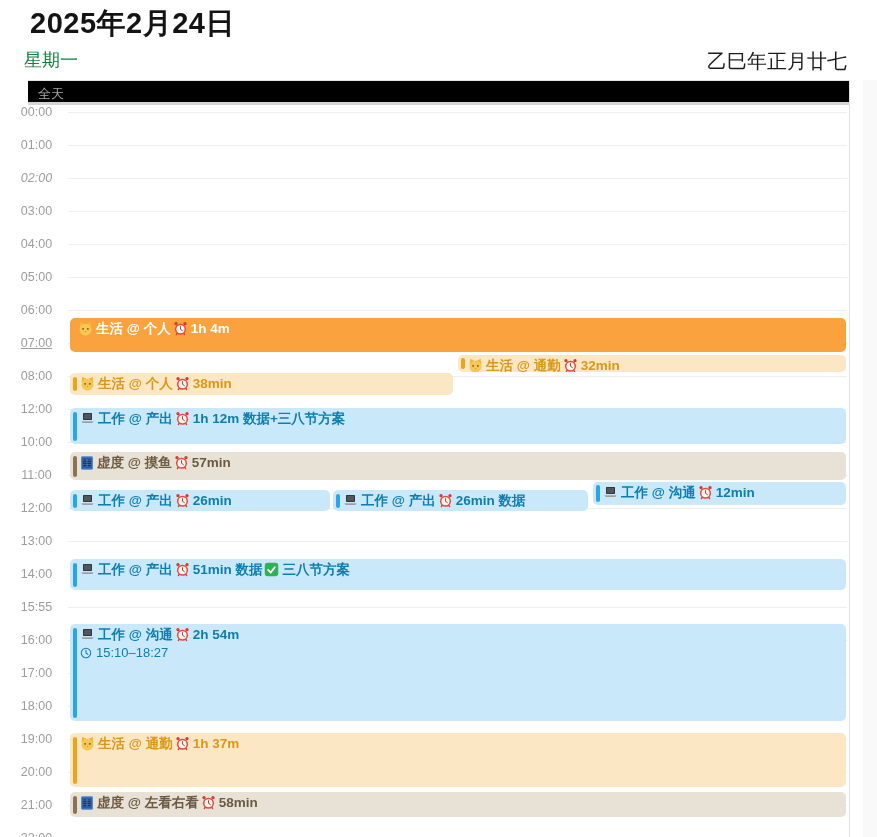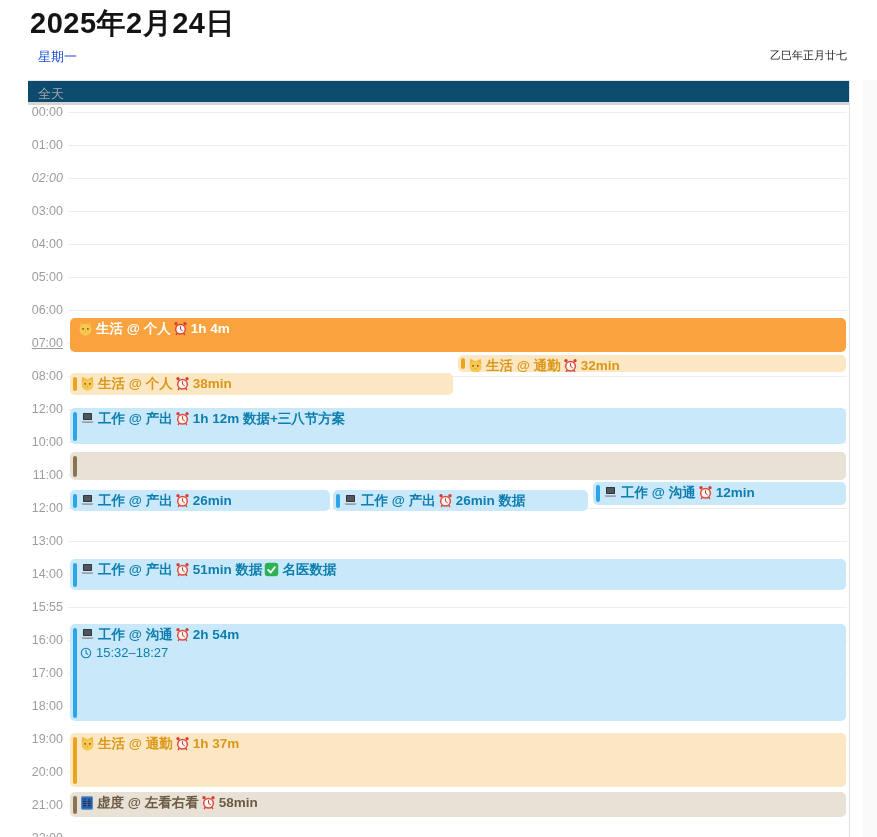--- a/index.html
+++ b/index.html
@@ -4,33 +4,33 @@
 <style>
   html,body{margin:0;padding:0;}
   body{
     width:877px;height:837px;position:relative;overflow:hidden;
     background:#ffffff;
     font-family:"Liberation Sans","DejaVu Sans",sans-serif;
     -webkit-font-smoothing:antialiased;
   }
   
   .hdr-title{position:absolute;left:30px;top:4px;font-size:29px;font-weight:700;color:#141414;letter-spacing:.5px;}
-  .hdr-weekday{position:absolute;left:38px;top:48px;font-size:13px;color:#1d4ed8;}
-  .hdr-lunar{position:absolute;right:30px;top:48px;font-size:11px;color:#1c1c1e;}
-  
-  .allday-row{position:absolute;left:28px;right:12px;top:80px;height:22px;border-top:1px solid #e4e4e4;background:#0c4a6e;}
+  .hdr-weekday{position:absolute;left:24px;top:48px;font-size:18px;color:#15803d;}
+  .hdr-lunar{position:absolute;right:30px;top:48px;font-size:20px;color:#1c1c1e;}
+  
+  .allday-row{position:absolute;left:28px;right:12px;top:80px;height:22px;border-top:1px solid #e4e4e4;background:#000000;}
   .allday-label{position:absolute;left:10px;top:4px;font-size:13px;color:#a6a6a6;}
   .thick-divider{position:absolute;left:28px;width:834px;top:102px;height:3px;background:#d5d5d5;}
   
   .gutter{position:absolute;left:849px;top:80px;bottom:0;width:13px;background:#fff;border-left:1px solid #e0e0e0;border-right:1px solid #ececec;}
   .gutter-outer{position:absolute;left:863px;top:80px;bottom:0;right:0;background:#f9f9f9;}
   
   .grid{position:absolute;left:0;top:0;width:877px;height:837px;}
   .hour-line{position:absolute;left:68px;width:779px;height:1px;background:#eeeeee;}
-  .hour-label{position:absolute;left:10px;width:53px;text-align:right;font-size:12.5px;color:#9d9d9d;transform:translateY(-50%);}
+  .hour-label{position:absolute;left:10px;width:53px;text-align:center;font-size:12.5px;color:#9d9d9d;transform:translateY(-50%);}
   
   .events-layer{position:absolute;left:70px;top:0;width:776px;height:837px;}
   .event{position:absolute;border-radius:5px;box-sizing:border-box;padding:2px 6px 0 10px;overflow:hidden;}
   .event .bar{position:absolute;left:2.5px;top:3.5px;bottom:3.5px;width:4px;border-radius:2px;}
   .l1{display:flex;align-items:center;height:17px;line-height:17px;font-size:13.5px;font-weight:700;white-space:nowrap;}
   .l1 .seg{margin-right:2px;}
   .l1 svg{flex:0 0 auto;margin-right:3px;display:block;}
   .l2{display:flex;align-items:center;height:17px;line-height:17px;font-size:13px;font-weight:400;margin-top:1px;white-space:nowrap;}
   .l2 svg{margin-right:4px;display:block;}
 </style>
@@ -178,20 +178,39 @@
           <path d="M4.5 18 L6.2 15.8 M15.5 18 L13.8 15.8" stroke="#D93B30" stroke-width="1.8" stroke-linecap="round"></path>
           <circle cx="10" cy="11" r="7.4" fill="#E04A3C"></circle>
           <circle cx="10" cy="11" r="5.4" fill="#FCF5EF"></circle>
           <path d="M10 7.6 V11 L12.5 12.8" stroke="#A8362B" stroke-width="1.3" fill="none" stroke-linecap="round"></path>
         </svg>
         <span class="seg">1h 12m 数据+三八节方案</span>
       </div>
     </div>
     <div class="event" style="top: 452.23px; height: 28.05px; left: 0px; width: 776px; background: rgb(231, 226, 213); color: rgb(108, 90, 67);">
       <span class="bar" style="background: rgb(139, 115, 84);"></span>
+      <div class="l1">
+        <svg viewBox="0 0 20 20" width="14" height="14">
+          <rect x="1.5" y="0.5" width="17" height="19" rx="2" fill="#4A86C8"></rect>
+          <rect x="3" y="2" width="14" height="16" rx="1" fill="#2C5FA8"></rect>
+          <ellipse cx="6.8" cy="9.5" rx="2.5" ry="5.2" fill="#152F5C"></ellipse>
+          <ellipse cx="13.2" cy="9.5" rx="2.5" ry="5.2" fill="#152F5C"></ellipse>
+          <path d="M4 6 h12 M4 9 h12 M4 12 h12" stroke="#6E9ED4" stroke-width=".7"></path>
+        </svg>
+        <span class="seg">虚度 @ 摸鱼</span>
+        <svg viewBox="0 0 20 20" width="15" height="15">
+          <circle cx="4" cy="3.6" r="2.2" fill="#D93B30"></circle>
+          <circle cx="16" cy="3.6" r="2.2" fill="#D93B30"></circle>
+          <path d="M4.5 18 L6.2 15.8 M15.5 18 L13.8 15.8" stroke="#D93B30" stroke-width="1.8" stroke-linecap="round"></path>
+          <circle cx="10" cy="11" r="7.4" fill="#E04A3C"></circle>
+          <circle cx="10" cy="11" r="5.4" fill="#FCF5EF"></circle>
+          <path d="M10 7.6 V11 L12.5 12.8" stroke="#A8362B" stroke-width="1.3" fill="none" stroke-linecap="round"></path>
+        </svg>
+        <span class="seg">57min</span>
+      </div>
     </div>
     <div class="event" style="top: 490.18px; height: 21.12px; left: 0px; width: 259.96px; background: rgb(201, 233, 251); color: rgb(14, 126, 174);">
       <span class="bar" style="background: rgb(43, 164, 232);"></span>
       <div class="l1">
         <svg viewBox="0 0 20 20" width="15" height="15">
           <rect x="4" y="2.5" width="12" height="9.5" rx="1" fill="#2E3136"></rect>
           <rect x="5.2" y="3.8" width="9.6" height="7" fill="#50565E"></rect>
           <path d="M2 13.8 h16 l-1.4 2.2 h-13.2 z" fill="#9AA0A8"></path>
         </svg>
         <span class="seg">工作 @ 产出</span>
@@ -261,21 +280,21 @@
           <path d="M4.5 18 L6.2 15.8 M15.5 18 L13.8 15.8" stroke="#D93B30" stroke-width="1.8" stroke-linecap="round"></path>
           <circle cx="10" cy="11" r="7.4" fill="#E04A3C"></circle>
           <circle cx="10" cy="11" r="5.4" fill="#FCF5EF"></circle>
           <path d="M10 7.6 V11 L12.5 12.8" stroke="#A8362B" stroke-width="1.3" fill="none" stroke-linecap="round"></path>
         </svg>
         <span class="seg">51min 数据</span>
         <svg viewBox="0 0 20 20" width="15" height="15">
           <rect x="1" y="1" width="18" height="18" rx="4" fill="#2FB254"></rect>
           <path d="M5.5 10.5 L9 14 L14.5 6.8" stroke="#fff" stroke-width="2.4" fill="none" stroke-linecap="round" stroke-linejoin="round"></path>
         </svg>
-        <span class="seg">名医数据</span>
+        <span class="seg">三八节方案</span>
       </div>
     </div>
     <div class="event" style="top: 624.49px; height: 96.69px; left: 0px; width: 776px; background: rgb(201, 233, 251); color: rgb(14, 126, 174);">
       <span class="bar" style="background: rgb(43, 164, 232);"></span>
       <div class="l1">
         <svg viewBox="0 0 20 20" width="15" height="15">
           <rect x="4" y="2.5" width="12" height="9.5" rx="1" fill="#2E3136"></rect>
           <rect x="5.2" y="3.8" width="9.6" height="7" fill="#50565E"></rect>
           <path d="M2 13.8 h16 l-1.4 2.2 h-13.2 z" fill="#9AA0A8"></path>
         </svg>
@@ -288,21 +307,21 @@
           <circle cx="10" cy="11" r="5.4" fill="#FCF5EF"></circle>
           <path d="M10 7.6 V11 L12.5 12.8" stroke="#A8362B" stroke-width="1.3" fill="none" stroke-linecap="round"></path>
         </svg>
         <span class="seg">2h 54m</span>
       </div>
       <div class="l2">
         <svg viewBox="0 0 14 14" width="12" height="12">
           <circle cx="7" cy="7" r="5.5" stroke="currentColor" stroke-width="1.2" fill="none"></circle>
           <path d="M7 3.8 V7 L9.2 8.6" stroke="currentColor" stroke-width="1.2" fill="none" stroke-linecap="round"></path>
         </svg>
-        <span>15:32–18:27</span>
+        <span>15:10–18:27</span>
       </div>
     </div>
     <div class="event" style="top: 733.06px; height: 54.12px; left: 0px; width: 776px; background: rgb(251, 231, 196); color: rgb(220, 151, 23);">
       <span class="bar" style="background: rgb(238, 163, 28);"></span>
       <div class="l1">
         <svg viewBox="0 0 20 20" width="15" height="15">
           <polygon points="2,9 3,1 9,4" fill="#F3B63E"></polygon>
           <polygon points="18,9 17,1 11,4" fill="#F3B63E"></polygon>
           <circle cx="10" cy="11.5" r="8" fill="#F8C752"></circle>
           <circle cx="6.8" cy="10.5" r="1.1" fill="#5d431c"></circle>

